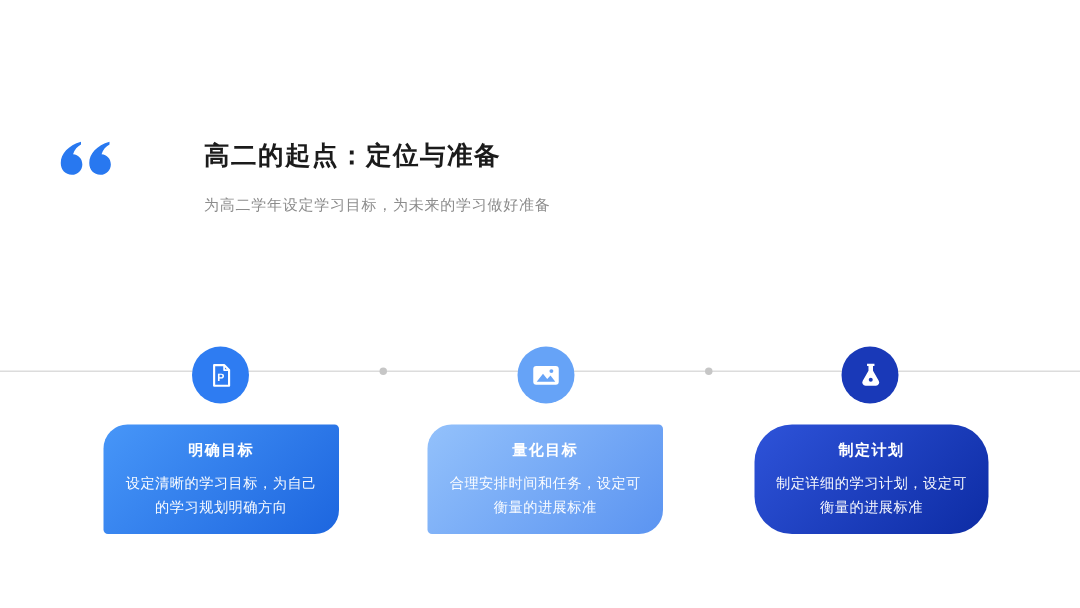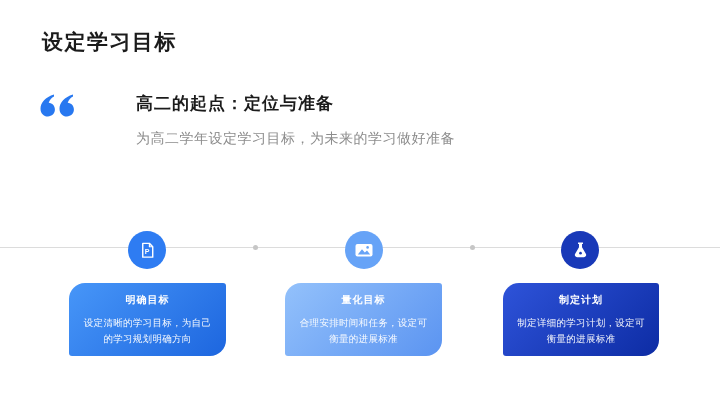--- a/index.html
+++ b/index.html
@@ -12,21 +12,21 @@
     position:absolute;left:42px;top:28px;margin:0;
     font-size:21px;font-weight:bold;color:#1b1b1b;letter-spacing:1.5px;
   }
   
   .quote-icon{position:absolute;left:40px;top:94px;width:34px;height:23px;}
   .quote-text{position:absolute;left:88px;top:92px;margin-left:48px;}
   .quote-heading{
     margin:0;font-size:17px;font-weight:bold;color:#1b1b1b;letter-spacing:1px;
   }
   .quote-subtitle{
-    margin:15px 0 0 0;font-size:14px;color:#8c8c8c;letter-spacing:0.5px;
+    margin:15px 0 0 0;font-size:10px;color:#8c8c8c;letter-spacing:0.5px;
   }
   
   .timeline-line{
     position:absolute;left:0;right:0;top:247px;height:1px;background:#dcdcdc;
   }
   .timeline-dot{
     position:absolute;top:245px;width:5px;height:5px;border-radius:50%;background:#c6c6c6;
   }
   .dot-1{left:253px;} .dot-2{left:470px;}
   .milestone-circle{
@@ -49,21 +49,20 @@
   .card-body{
     margin:8px auto 16px;padding:0 13px;font-size:9.5px;line-height:1.65;
     letter-spacing:0.3px;color:rgba(255,255,255,0.96);
   }
 </style>
 </head>
 <body>
 
 <div class="slide">
 
-  <h1 class="slide-title">设定学习目标</h1>
 
   <svg class="quote-icon" viewBox="0 0 34 22" aria-hidden="true">
     <g fill="#2878F0">
       <path d="M14 0 C5.5 2.5 0.5 8 0.5 14.2 C0.5 18.8 3.6 22 7.9 22 C11.9 22 14.9 19 14.9 15.1 C14.9 11.3 12.3 8.6 8.7 8.3 C9.7 5.3 11.6 3.1 14 1.9 Z"></path>
       <path transform="translate(19 0)" d="M14 0 C5.5 2.5 0.5 8 0.5 14.2 C0.5 18.8 3.6 22 7.9 22 C11.9 22 14.9 19 14.9 15.1 C14.9 11.3 12.3 8.6 8.7 8.3 C9.7 5.3 11.6 3.1 14 1.9 Z"></path>
     </g>
   </svg>
 
   <div class="quote-text">
     <h2 class="quote-heading">高二的起点：定位与准备</h2>
@@ -100,18 +99,18 @@
   <div class="goal-card card-1" style="background: linear-gradient(135deg, rgb(71, 150, 248), rgb(29, 102, 223));">
     <div class="card-title">明确目标</div>
     <div class="card-body">设定清晰的学习目标，为自己的学习规划明确方向</div>
   </div>
 
   <div class="goal-card card-2" style="background: linear-gradient(135deg, rgb(147, 193, 251), rgb(91, 148, 241));">
     <div class="card-title">量化目标</div>
     <div class="card-body">合理安排时间和任务，设定可衡量的进展标准</div>
   </div>
 
-  <div class="goal-card card-3" style="background: linear-gradient(135deg, rgb(46, 83, 217), rgb(13, 44, 164));">
+  <div class="goal-card card-3" style="background: linear-gradient(135deg, rgb(46, 83, 217), rgb(13, 44, 164)); border-radius: 25px;">
     <div class="card-title">制定计划</div>
     <div class="card-body">制定详细的学习计划，设定可衡量的进展标准</div>
   </div>
 
 </div>
 
 </body></html>

